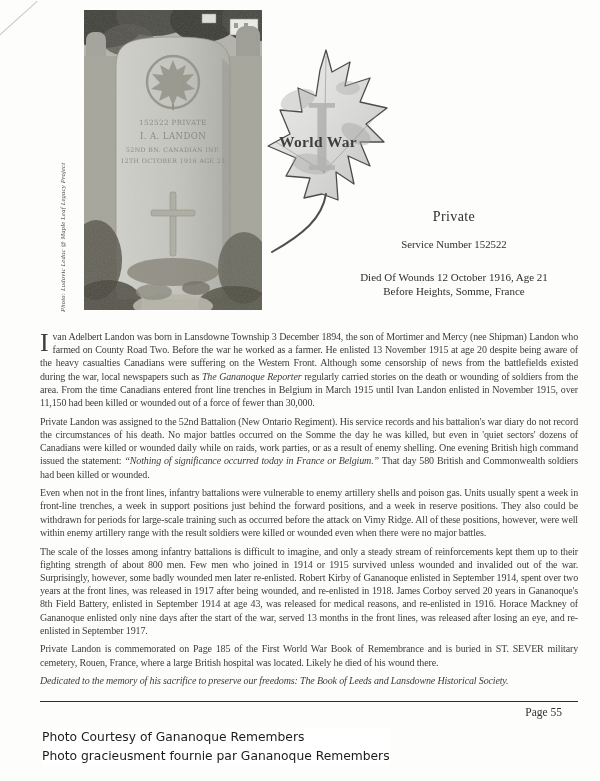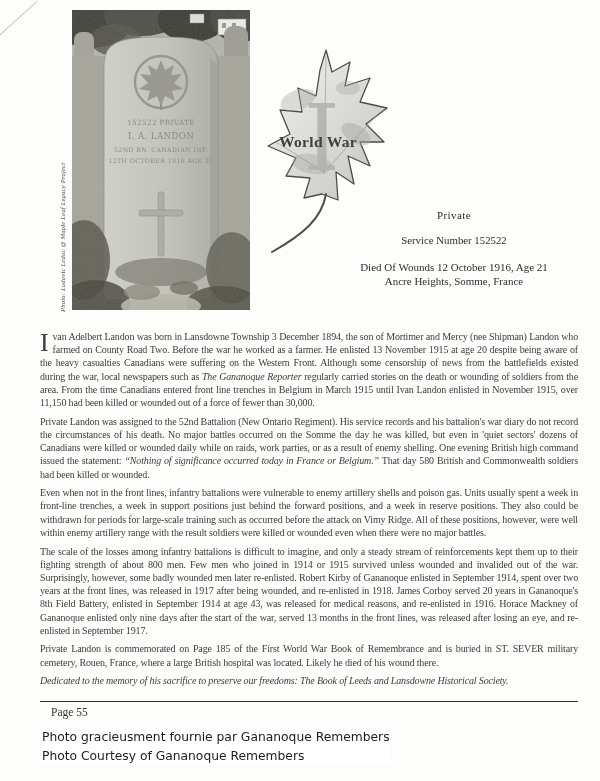--- a/index.html
+++ b/index.html
@@ -2,44 +2,44 @@
 <html><head>
 <meta charset="utf-8">
 <style>
   html,body{margin:0;padding:0;background:#ffffff;}
   #canvas{position:relative;width:600px;height:781px;background:#fdfdfc;overflow:hidden;
           font-family:"Liberation Serif",serif;color:#3a3a3a;}
   
   .corner-artifact{position:absolute;left:-8px;top:18px;width:52px;height:1px;background:#c9c9c9;
           transform:rotate(-42deg);}
   
-  .photo{position:absolute;left:72px;top:10px;width:178px;height:300px;}
+  .photo{position:absolute;left:84px;top:10px;width:178px;height:300px;}
   .photo-credit{position:absolute;left:59px;top:312px;width:158px;
           transform:rotate(-90deg);transform-origin:0 0;
           font-style:italic;font-size:6.6px;letter-spacing:.2px;color:#4a4a4a;white-space:nowrap;}
   
   .leaf{position:absolute;left:252px;top:42px;width:145px;height:215px;}
   
   .title-block{position:absolute;left:330px;top:209px;width:248px;text-align:center;color:#222;}
-  .rank{font-size:11px;letter-spacing:.4px;color:#2e2e2e;}
+  .rank{font-size:14px;letter-spacing:.4px;color:#2e2e2e;}
   .soldier-name{font-size:35px;font-weight:bold;font-family:"DejaVu Serif",serif;color:#1b1b1b;
           line-height:33px;display:inline-block;transform:scaleX(.72);transform-origin:center;
           white-space:nowrap;text-shadow:.6px 0 0 #1b1b1b,-.6px 0 0 #1b1b1b;}
   .service-number{font-size:10.8px;margin-top:13px;color:#2e2e2e;}
-  .death-info{font-size:11px;margin-top:14px;line-height:14px;color:#2e2e2e;}
+  .death-info{font-size:11px;margin-top:20px;line-height:14px;color:#2e2e2e;}
   
   .article{position:absolute;left:40px;top:330px;width:538px;text-align:justify;
           font-size:10px;line-height:13.2px;letter-spacing:-.15px;color:#3d3d3d;}
   .article p{margin:0 0 5.5px 0;}
   .article i{font-style:italic;}
   .dropcap{float:left;font-size:26px;line-height:23px;padding:1px 4px 0 0;color:#3d3d3d;}
   .dedication{font-style:italic;margin-top:2px;}
   
   .rule{position:absolute;left:40px;top:701px;width:538px;border-top:1.5px solid #2f2f2f;}
-  .page-number{position:absolute;left:51px;top:706px;width:538px;
+  .page-number{position:absolute;left:24px;top:706px;width:538px;text-align:right;
           font-size:11.5px;color:#333;}
   
   .caption{position:absolute;left:42px;top:728px;font-family:"DejaVu Sans",sans-serif;
           font-size:12.3px;line-height:18.6px;color:#1c1c1c;background:#fff;}
 </style>
 </head>
 <body>
 
 <div id="canvas">
 
@@ -149,34 +149,34 @@
       <text x="70" y="128" text-anchor="middle" font-family="DejaVu Serif, serif" font-size="92" fill="#b3b3b1" opacity=".9">I</text>
       <text x="66" y="105" text-anchor="middle" font-family="Liberation Serif, serif" font-weight="bold" font-size="15.5" fill="#3f3f3d" letter-spacing=".3">World War</text>
     </svg>
   </div>
 
   <div class="title-block">
     <div class="rank">Private</div>
     <div class="service-number">Service Number 152522</div>
     <div class="death-info">
       <div>Died Of Wounds 12 October 1916, Age 21</div>
-      <div>Ancre Heights, Somme, France</div>
+      <div>Before Heights, Somme, France</div>
     </div>
   </div>
 
   <div class="article">
     <p><span class="dropcap">I</span><span>van Adelbert Landon was born in Lansdowne Township 3 December 1894, the son of Mortimer and Mercy (nee Shipman) Landon who farmed on County Road Two.  Before the war he worked as a farmer. He enlisted 13 November 1915 at age 20 despite being aware of the heavy casualties Canadians were suffering on the Western Front. Although some censorship of news from the battlefields existed during the war, local newspapers such as </span><i>The Gananoque Reporter</i><span> regularly carried stories on the death or wounding of soldiers from the area. From the time Canadians entered front line trenches in Belgium in March 1915 until Ivan Landon enlisted in November 1915, over 11,150 had been killed or wounded out of a force of fewer than 30,000.</span></p>
     <p><span>Private Landon was assigned to the 52nd Battalion (New Ontario Regiment). His service records and his battalion's war diary do not record the circumstances of his death. No major battles occurred on the Somme the day he was killed, but even in 'quiet sectors' dozens of Canadians were killed or wounded daily while on raids, work parties, or as a result of enemy shelling. One evening British high command issued the statement:  </span><i>“Nothing of significance occurred today in France or Belgium.”</i><span> That day 580 British and Commonwealth soldiers had been killed or wounded.</span></p>
     <p>Even when not in the front lines, infantry battalions were vulnerable to enemy artillery shells and poison gas. Units usually spent a week in front-line trenches, a week in support positions just behind the forward positions, and a week in reserve positions. They also could be withdrawn for periods for large-scale training such as occurred before the attack on Vimy Ridge. All of these positions, however, were well within enemy artillery range with the result soldiers were killed or wounded even when there were no major battles.</p>
     <p>The scale of the losses among infantry battalions is difficult to imagine, and only a steady stream of reinforcements kept them up to their fighting strength of about 800 men. Few men who joined in 1914 or 1915 survived unless wounded and invalided out of the war. Surprisingly, however, some badly wounded men later re-enlisted. Robert Kirby of Gananoque enlisted in September 1914, spent over two years at the front lines, was released in 1917 after being wounded, and re-enlisted in 1918. James Corboy served 20 years in Gananoque's 8th Field Battery, enlisted in September 1914 at age 43, was released for medical reasons, and re-enlisted in 1916. Horace Mackney of Gananoque enlisted only nine days after the start of the war, served 13 months in the front lines, was released after losing an eye, and re-enlisted in September 1917.</p>
     <p>Private Landon is commemorated on Page 185 of the First World War Book of Remembrance and is buried in ST. SEVER military cemetery, Rouen, France, where a large British hospital was located.  Likely he died of his wound there.</p>
     <p class="dedication">Dedicated to the memory of his sacrifice to preserve our freedoms: The Book of Leeds and Lansdowne Historical Society.</p>
   </div>
 
   <div class="rule"></div>
   <div class="page-number">Page 55</div>
 
   <div class="caption">
+    <div>Photo Courtesy of Gananoque Remembers</div>
     <div>Photo gracieusment fournie par Gananoque Remembers</div>
-    <div>Photo Courtesy of Gananoque Remembers</div>
   </div>
 
 </div>
 
 </body></html>

